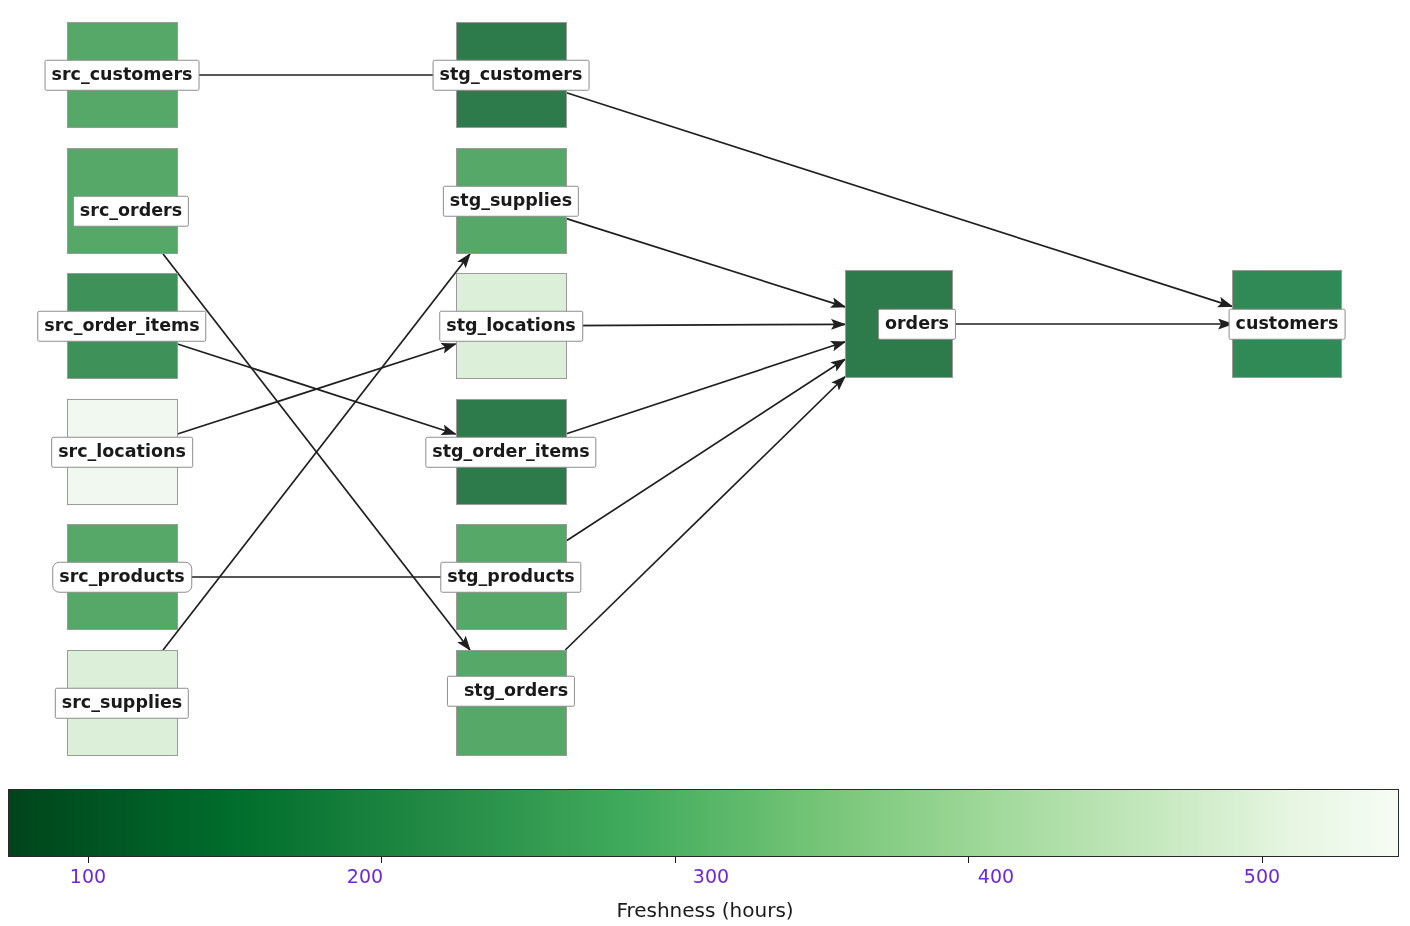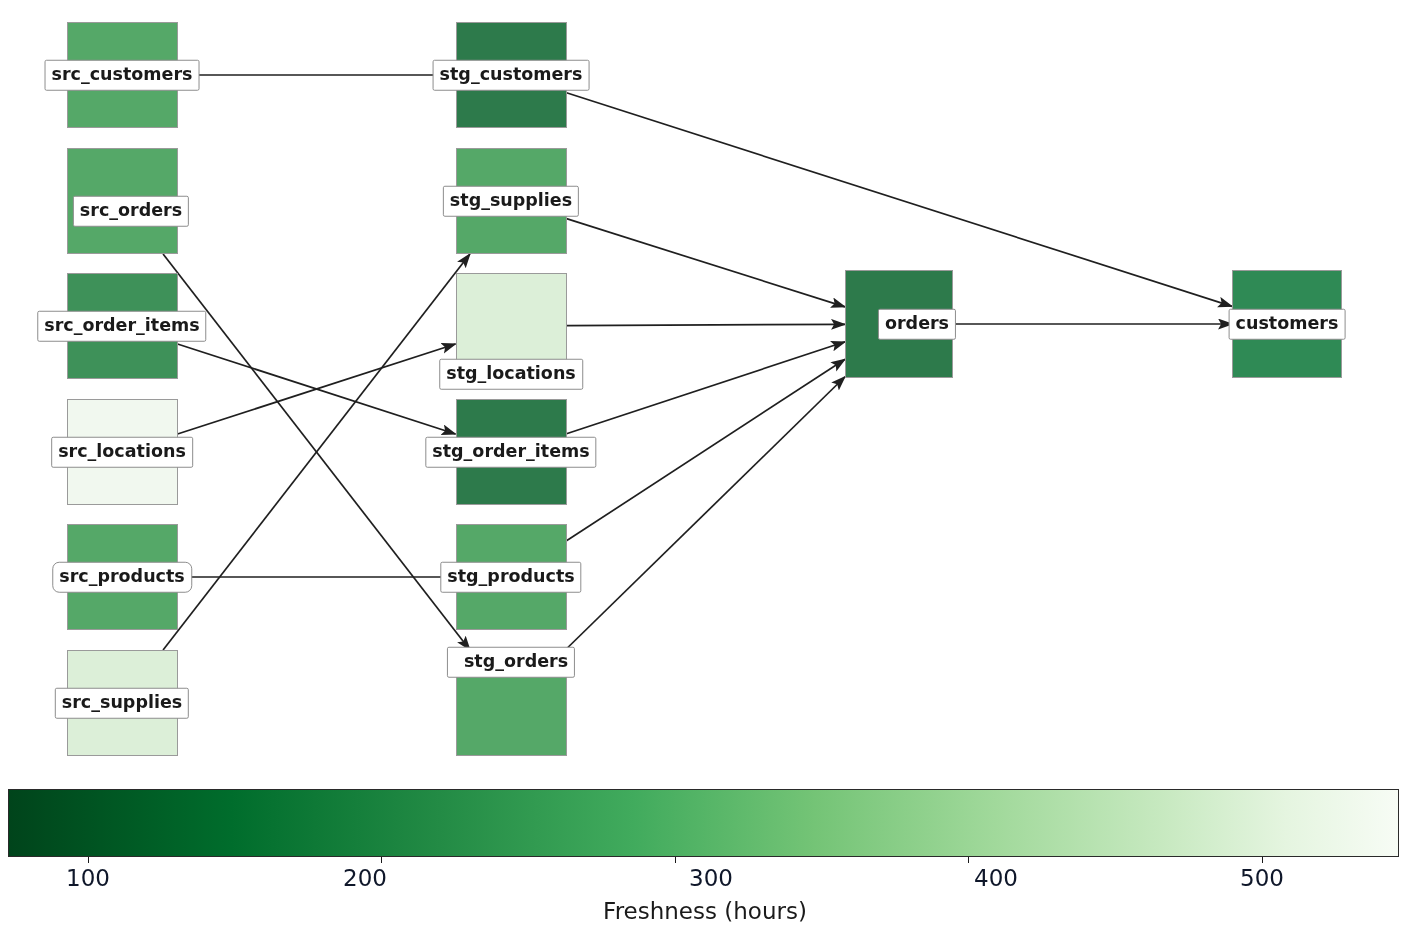--- a/index.html
+++ b/index.html
@@ -96,32 +96,32 @@
     width: 1.3px;
     height: 6px;
     background: #1a1a1a;
   }
 
   .cb-ticklabel {
     position: absolute;
     top: 85px;
     transform: translateX(-50%);
     font-family: "DejaVu Sans", sans-serif;
-    font-size: 23px;
-    color: #0f172a;
+    font-size: 19px;
+    color: #6d28d9;
     white-space: nowrap;
   }
 
   #cb-axis-label {
     position: absolute;
     top: 118px;
     left: 705px;
     transform: translateX(-50%);
     font-family: "DejaVu Sans", sans-serif;
-    font-size: 23px;
+    font-size: 20px;
     color: #1a1a1a;
     white-space: nowrap;
   }
 </style>
 </head>
 <body>
 
 <div id="canvas">
 
   <div id="graph">
@@ -167,24 +167,24 @@
       </div>
     <div id="node-labels">
         <div class="node-label" style="left: 122px; top: 75px;">src_customers</div>
         <div class="node-label" style="left: 131px; top: 201px; margin-top: 10px;">src_orders</div>
         <div class="node-label" style="left: 122px; top: 326px;">src_order_items</div>
         <div class="node-label" style="left: 122px; top: 452px;">src_locations</div>
         <div class="node-label" style="left: 122px; top: 577px; border-radius: 7px;">src_products</div>
         <div class="node-label" style="left: 122px; top: 703px;">src_supplies</div>
         <div class="node-label" style="left: 511px; top: 75px;">stg_customers</div>
         <div class="node-label" style="left: 511px; top: 201px;">stg_supplies</div>
-        <div class="node-label" style="left: 511px; top: 326px; margin-top: 48px;">stg_locations</div>
+        <div class="node-label" style="left: 511px; top: 326px;">stg_locations</div>
         <div class="node-label" style="left: 511px; top: 452px;">stg_order_items</div>
         <div class="node-label" style="left: 511px; top: 577px;">stg_products</div>
-        <div class="node-label" style="left: 511px; top: 662px; padding-left: 16px;">stg_orders</div>
+        <div class="node-label" style="left: 511px; top: 691px; padding-left: 16px;">stg_orders</div>
         <div class="node-label" style="left: 899px; top: 324px; margin-left: 18px;">orders</div>
         <div class="node-label" style="left: 1287px; top: 324px;">customers</div>
       </div>
   </div>
 
   <div id="colorbar-wrap">
     <div id="colorbar"></div>
     <div id="cb-ticks">
         <div class="cb-tick" style="left: 88px;"></div>
         <div class="cb-ticklabel" style="left: 88px;">100</div>

